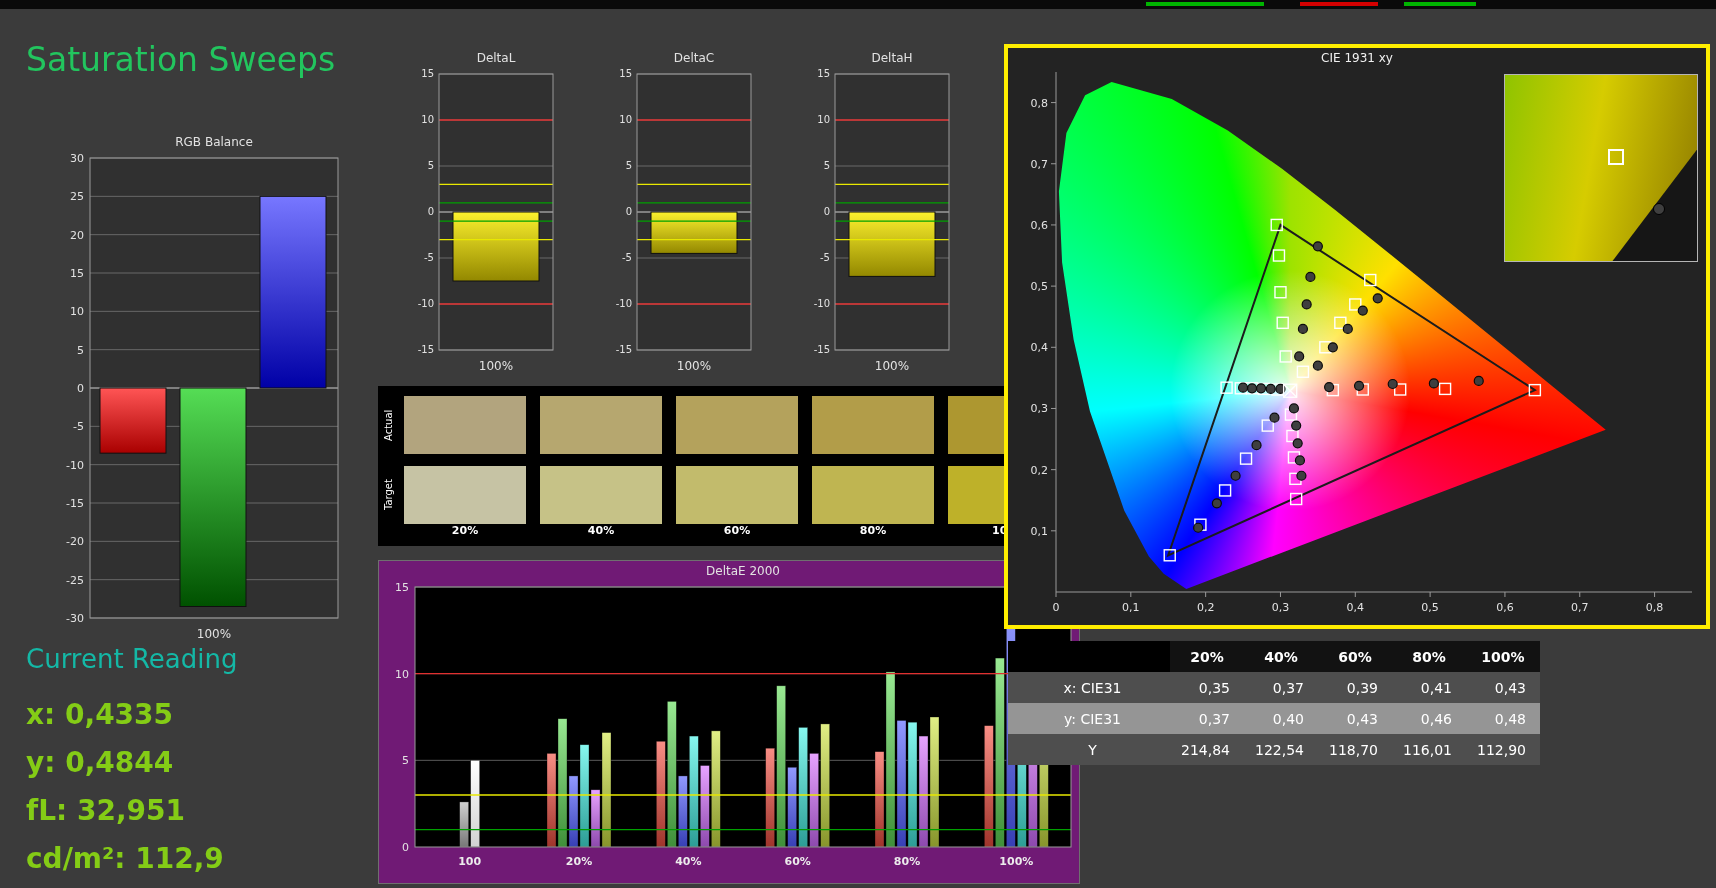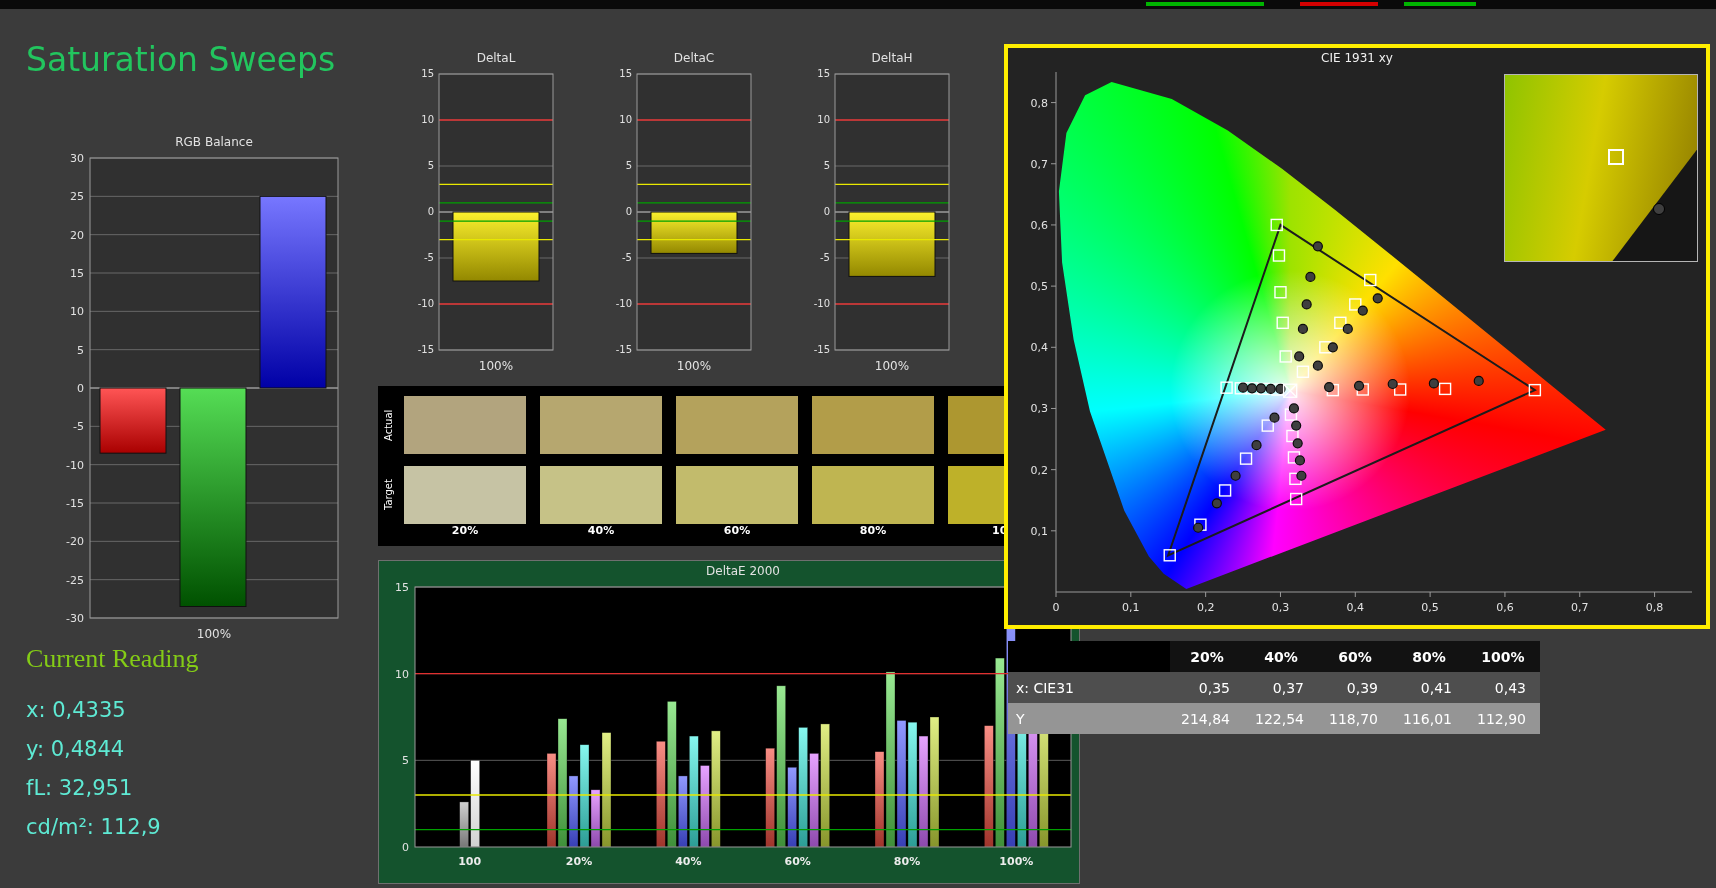--- a/index.html
+++ b/index.html
@@ -10,43 +10,43 @@
   .panel{position:absolute;}
   #rgb-panel{left:44px;top:132px;width:300px;height:512px;}
   #dl-panel{left:399px;top:50px;width:160px;height:332px;}
   #dc-panel{left:597px;top:50px;width:160px;height:332px;}
   #dh-panel{left:795px;top:50px;width:160px;height:332px;}
   #swatch-panel{left:378px;top:386px;width:702px;height:160px;background:#000;}
   .swatch{position:absolute;width:122px;height:58px;}
   .swatch-rowlabel{position:absolute;left:3px;width:14px;height:58px;display:flex;align-items:center;justify-content:center;
     writing-mode:vertical-rl;transform:rotate(180deg);font-size:10px;color:#fff;}
   .swatch-collabel{position:absolute;width:122px;text-align:center;font-size:11px;font-weight:bold;color:#fff;top:138px;}
-  #de-panel{left:378px;top:560px;width:702px;height:324px;background:#14532d;border:1px solid #6f6f6f;box-sizing:border-box;}
+  #de-panel{left:378px;top:560px;width:702px;height:324px;background:#701a75;border:1px solid #6f6f6f;box-sizing:border-box;}
   #cie-panel{left:1004px;top:44px;width:706px;height:585px;box-sizing:border-box;border:4px solid #ffee00;background:#232323;}
   #cie-inner{position:relative;width:698px;height:577px;}
   #cie-grad{position:absolute;}
   #cie-svg{position:absolute;left:0;top:0;}
   #cie-inset{position:absolute;right:8px;top:26px;width:192px;height:186px;background:#161616;border:1px solid #b5b5b5;overflow:hidden;}
   .inset-grad{position:absolute;left:0;top:0;right:0;bottom:0;
     background:linear-gradient(100deg,#8fc400 0%,#d6cc00 45%,#8e7a00 100%);
     clip-path:polygon(0 0,100% 0,100% 40%,56% 100%,0 100%);}
   .inset-square{position:absolute;width:12px;height:12px;border:2px solid #fff;transform:translate(-50%,-50%);}
   .inset-dot{position:absolute;width:10px;height:10px;border-radius:50%;background:#3f3f3f;border:1px solid #000;transform:translate(-50%,-50%);}
   #table-panel{left:1008px;top:641px;width:524px;}
   #table-panel table{border-collapse:collapse;table-layout:fixed;width:520px;}
   #table-panel th,#table-panel td{height:29px;font-size:14px;color:#fff;border:none;}
   #table-panel thead th{background:#121212;font-weight:bold;text-align:center;}
   #table-panel thead th.corner{background:#000;}
   #table-panel tbody tr:nth-child(odd){background:#4e4e4e;}
   #table-panel tbody tr:nth-child(even){background:#959595;}
-  #table-panel td.rowlabel{text-align:left;padding-left:8px;}
+  #table-panel td.rowlabel{text-align:center;padding-left:8px;}
   #table-panel td.val{text-align:right;padding-right:14px;}
   #current-reading{position:absolute;left:26px;top:644px;}
-  #cr-title{font-size:26px;font-weight:400;color:#84cc16;margin:0 0 24px 0;font-family:Liberation Serif, serif;}
-  .cr-line{font-size:21px;color:#5eead4;margin-top:15px;}
+  #cr-title{font-size:26px;font-weight:400;color:#14b8a6;margin:0 0 24px 0;}
+  .cr-line{font-size:28px;color:#84cc16;margin-top:15px;font-weight:bold;}
 </style>
 </head>
 <body>
 
 <div id="root">
   <div id="top-bar">
       <div class="top-mark" style="left: 1146px; width: 118px; background: rgb(0, 180, 0);"></div>
       <div class="top-mark" style="left: 1300px; width: 78px; background: rgb(212, 0, 0);"></div>
       <div class="top-mark" style="left: 1404px; width: 72px; background: rgb(0, 180, 0);"></div>
     </div>
@@ -547,20 +547,28 @@
         <tbody>
           <tr>
             <td class="rowlabel">x: CIE31</td>
             <td class="val">0,35</td>
             <td class="val">0,37</td>
             <td class="val">0,39</td>
             <td class="val">0,41</td>
             <td class="val">0,43</td>
           </tr>
           <tr>
+            <td class="rowlabel">y: CIE31</td>
+            <td class="val">0,37</td>
+            <td class="val">0,40</td>
+            <td class="val">0,43</td>
+            <td class="val">0,46</td>
+            <td class="val">0,48</td>
+          </tr>
+          <tr>
             <td class="rowlabel">Y</td>
             <td class="val">214,84</td>
             <td class="val">122,54</td>
             <td class="val">118,70</td>
             <td class="val">116,01</td>
             <td class="val">112,90</td>
           </tr>
         </tbody>
       </table>
     </div>

